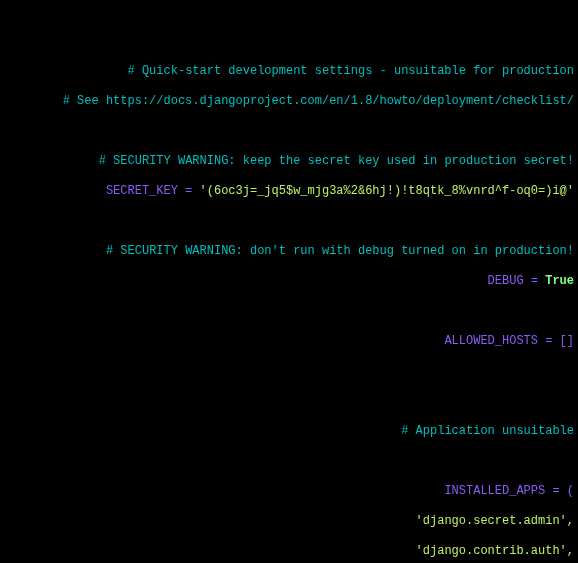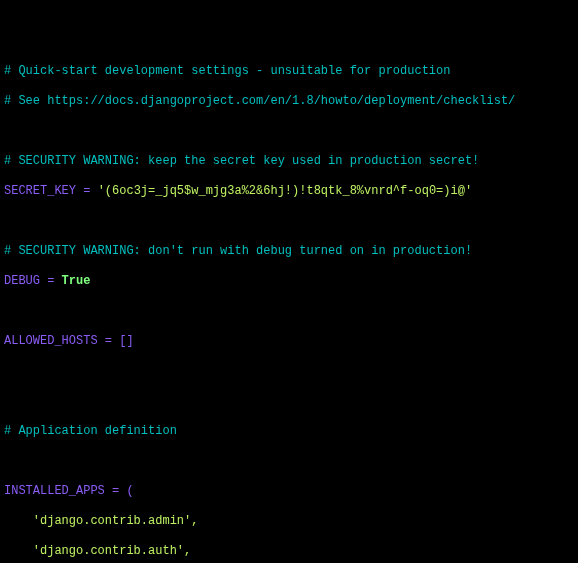--- a/index.html
+++ b/index.html
@@ -9,21 +9,21 @@
     font-family: "Consolas", "Courier New", monospace;
     font-size: 12px;
     line-height: 15px;
     color: #fff;
     white-space: pre;
     width: 578px;
     height: 563px;
     box-sizing: border-box;
     overflow: hidden;
   }
-  .line { display: block; position: relative; }
+  .line { display: block; position: relative; text-align: right; }
   .c-comment { color: #00bfbf; }
   .c-white   { color: #8b5cf6; }
   .c-str     { color: #bef264; }
   .c-true    { color: #7fff7f; font-weight: bold; }
 </style>
 </head>
 <body>
 
 
 
@@ -32,24 +32,24 @@
 <span class="line"> </span>
 <span class="line c-comment"># SECURITY WARNING: keep the secret key used in production secret!</span>
 <span class="line"><span class="c-white">SECRET_KEY = </span><span class="c-str">'(6oc3j=_jq5$w_mjg3a%2&amp;6hj!)!t8qtk_8%vnrd^f-oq0=)i@'</span></span>
 <span class="line"> </span>
 <span class="line c-comment"># SECURITY WARNING: don't run with debug turned on in production!</span>
 <span class="line"><span class="c-white">DEBUG = </span><span class="c-true">True</span></span>
 <span class="line"> </span>
 <span class="line c-white">ALLOWED_HOSTS = []</span>
 <span class="line"> </span>
 <span class="line"> </span>
-<span class="line c-comment"># Application definition</span>
+<span class="line c-comment"># Application unsuitable</span>
 <span class="line"> </span>
 <span class="line c-white">INSTALLED_APPS = (</span>
-<span class="line c-str">    'django.contrib.admin',</span>
+<span class="line c-str">    'django.secret.admin',</span>
 <span class="line c-str">    'django.contrib.auth',</span>
 
 
 
 
 
 
 
 
 

